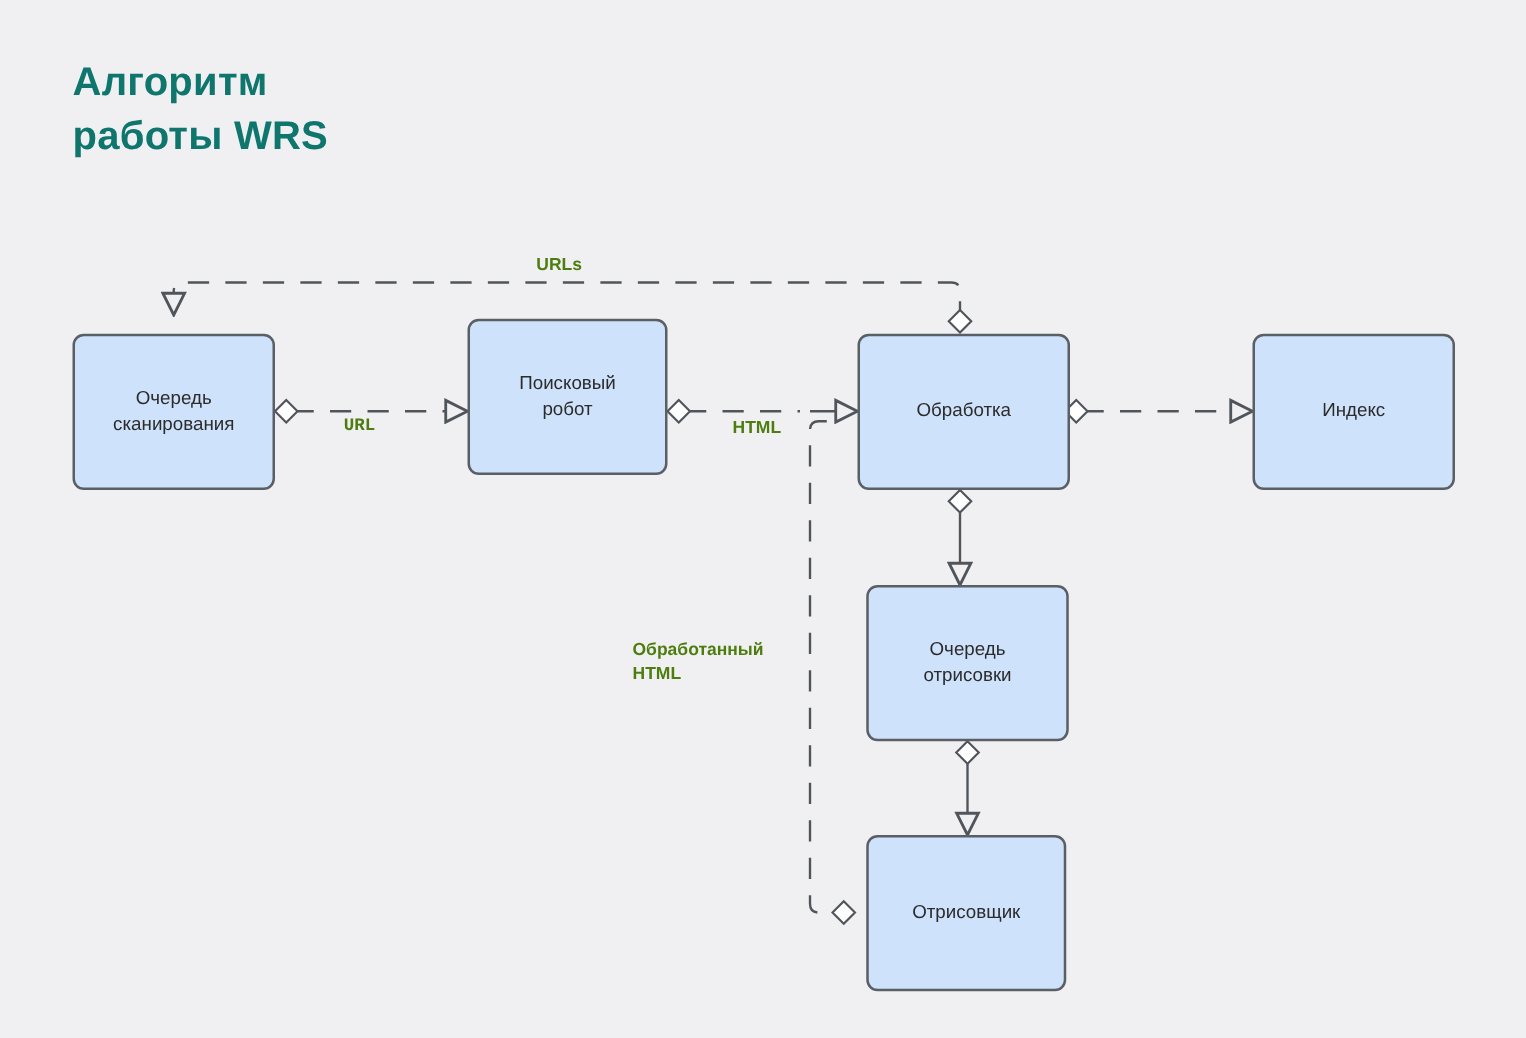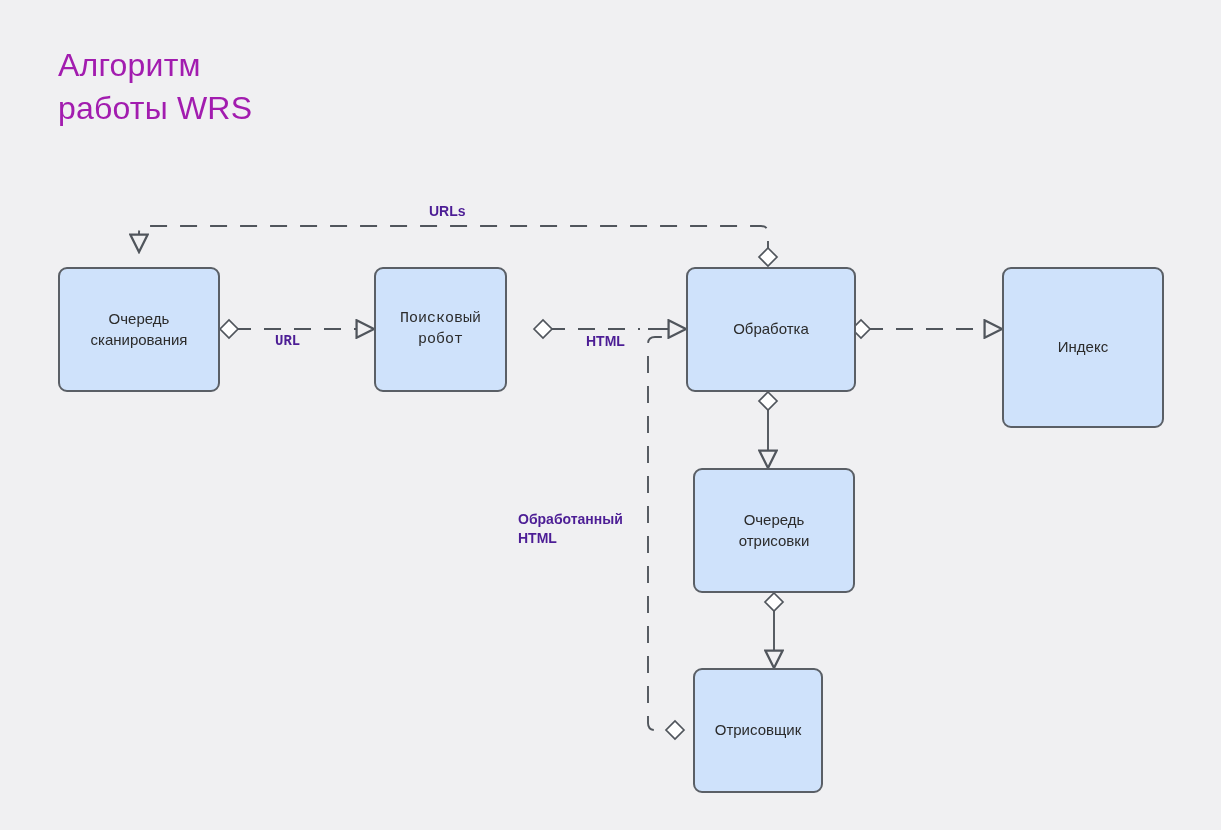--- a/index.html
+++ b/index.html
@@ -15,22 +15,22 @@
     overflow: hidden;
     font-family: "Liberation Sans", sans-serif;
     color: #2b2b2b;
   }
   #diagram-title {
     position: absolute;
     left: 58px;
     top: 44px;
     font-size: 32px;
     line-height: 1.35;
-    font-weight: 400;
-    color: #a21caf;
+    font-weight: 700;
+    color: #0f766e;
     white-space: pre-line;
     letter-spacing: 0.2px;
   }
   .node {
     position: absolute;
     box-sizing: border-box;
     background: #cfe2fb;
     border: 2.5px solid #5a5f66;
     border-radius: 9px;
     display: flex;
@@ -40,21 +40,21 @@
     font-size: 15px;
     line-height: 1.38;
     color: #2b2b2b;
     white-space: pre-line;
     box-shadow: 0 0 0 0 rgba(0,0,0,0);
   }
   .edge-label {
     position: absolute;
     font-size: 14px;
     font-weight: bold;
-    color: #4c1d95;
+    color: #4d7c0f;
     line-height: 1.35;
     white-space: pre-line;
   }
   #edge-layer {
     position: absolute;
     left: 0;
     top: 0;
     width: 1221px;
     height: 830px;
     pointer-events: none;
@@ -114,44 +114,44 @@
       </g>
 
     </g>
   </svg>
 
   <div class="node" style="left:58px;  top:267px;  width:162px; height:125px;">
     <span>Очередь
 сканирования</span>
   </div>
 
-  <div class="node" style="left:374px; top:267px; width:133px; height:125px;font-family:Liberation Mono, monospace;">
+  <div class="node" style="left:374px; top:255px; width:160px; height:125px;">
     <span>Поисковый
 робот</span>
   </div>
 
   <div class="node" style="left:686px; top:267px; width:170px; height:125px;">
     <span>Обработка</span>
   </div>
 
-  <div class="node" style="left:1002px; top:267px; width:162px; height:161px;">
+  <div class="node" style="left:1002px; top:267px; width:162px; height:125px;">
     <span>Индекс</span>
   </div>
 
   <div class="node" style="left:693px; top:468px; width:162px; height:125px;">
     <span>Очередь
 отрисовки</span>
   </div>
 
-  <div class="node" style="left:693px; top:668px; width:130px; height:125px;">
+  <div class="node" style="left:693px; top:668px; width:160px; height:125px;">
     <span>Отрисовщик</span>
   </div>
 
   <div class="edge-label" style="left:429px; top:202px;">URLs</div>
 
   <div class="edge-label" style="left:275px; top:332px;font-family:Liberation Mono, monospace;">URL</div>
 
   <div class="edge-label" style="left:586px; top:332px;">HTML</div>
 
-  <div class="edge-label" style="left:506px; top:510px;margin-left:12px;">Обработанный
+  <div class="edge-label" style="left:506px; top:510px;">Обработанный
 HTML</div>
 
 </div>
 
 </body></html>

